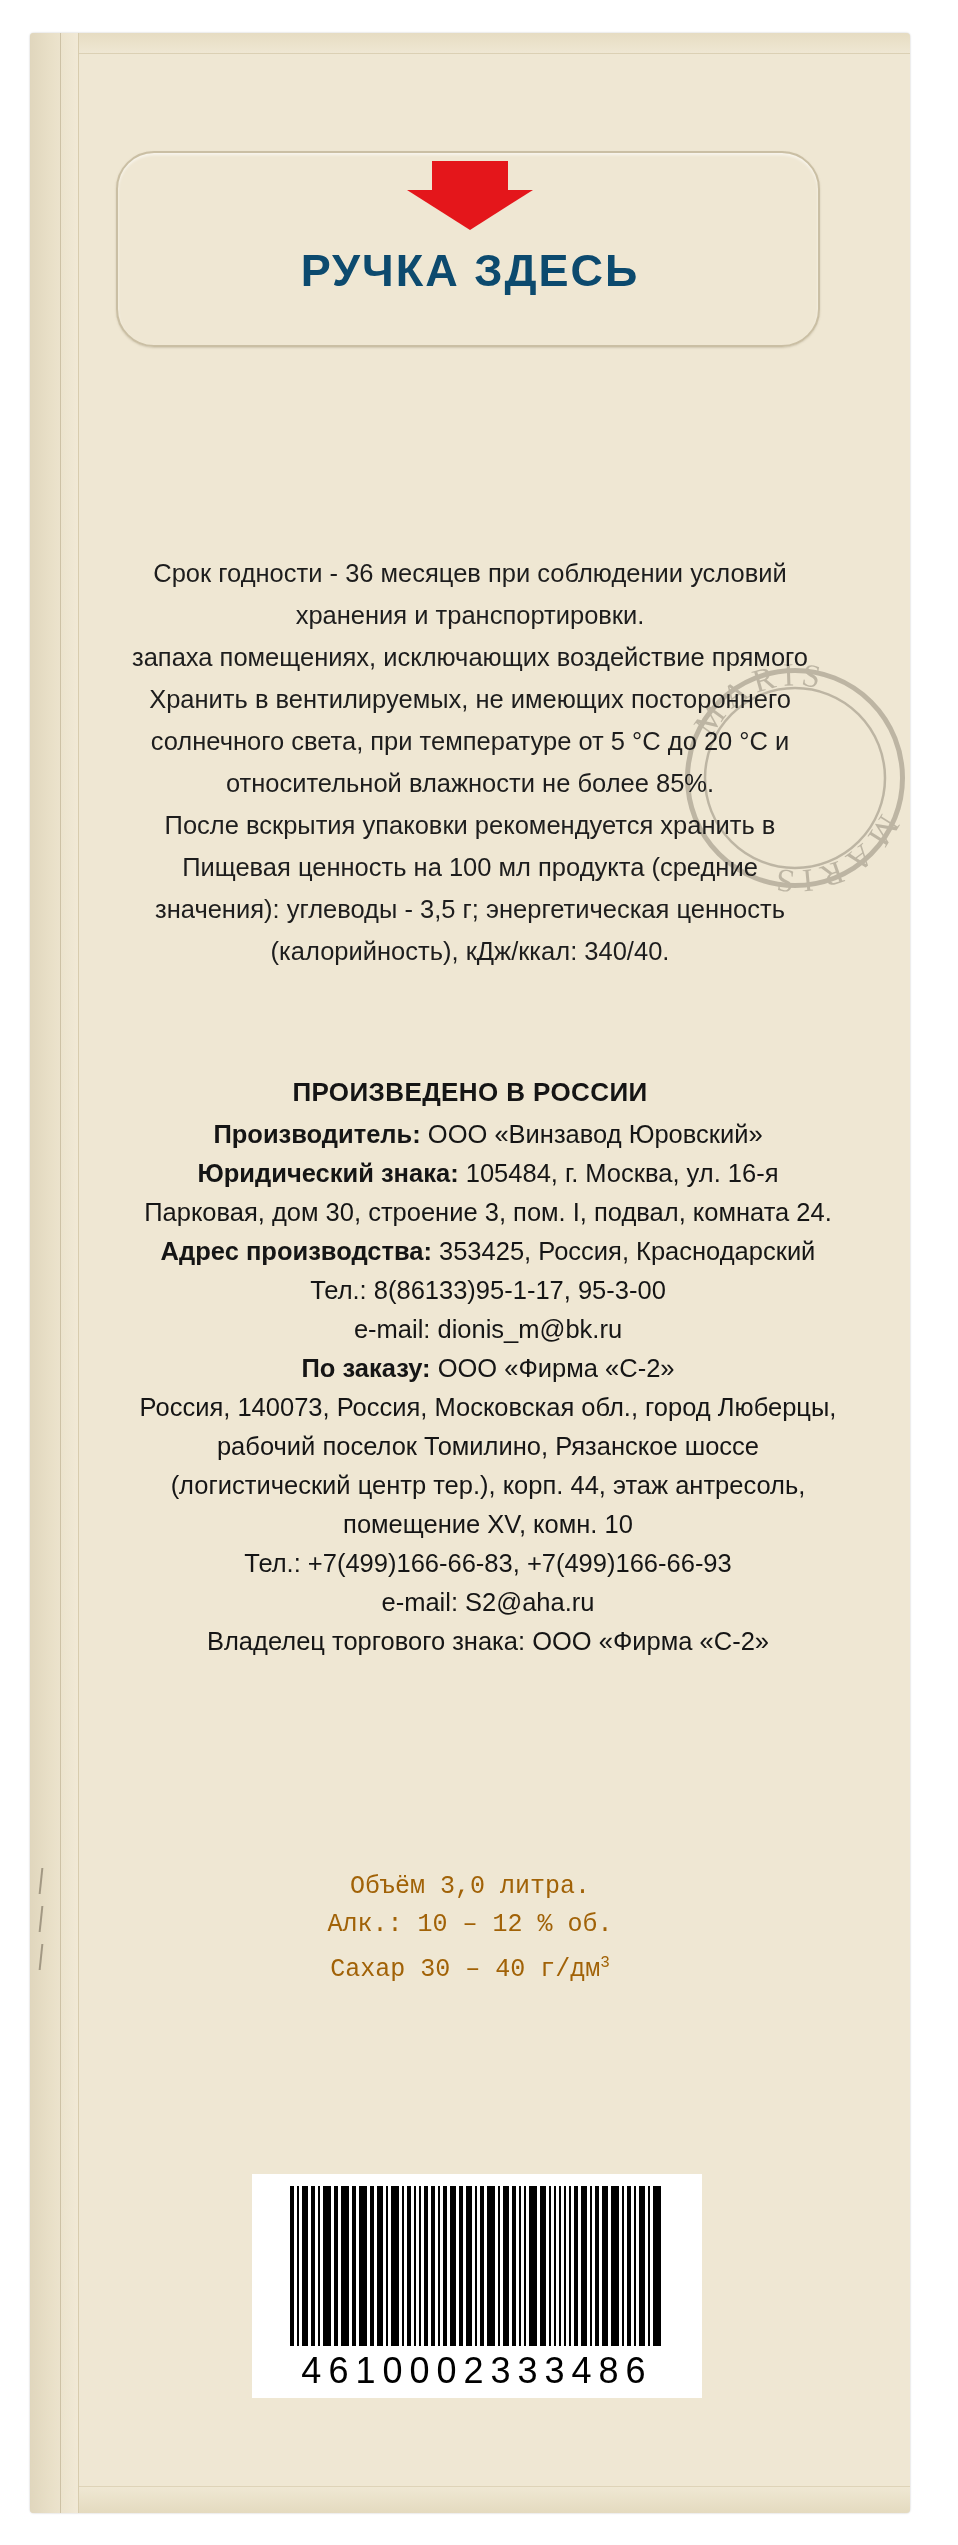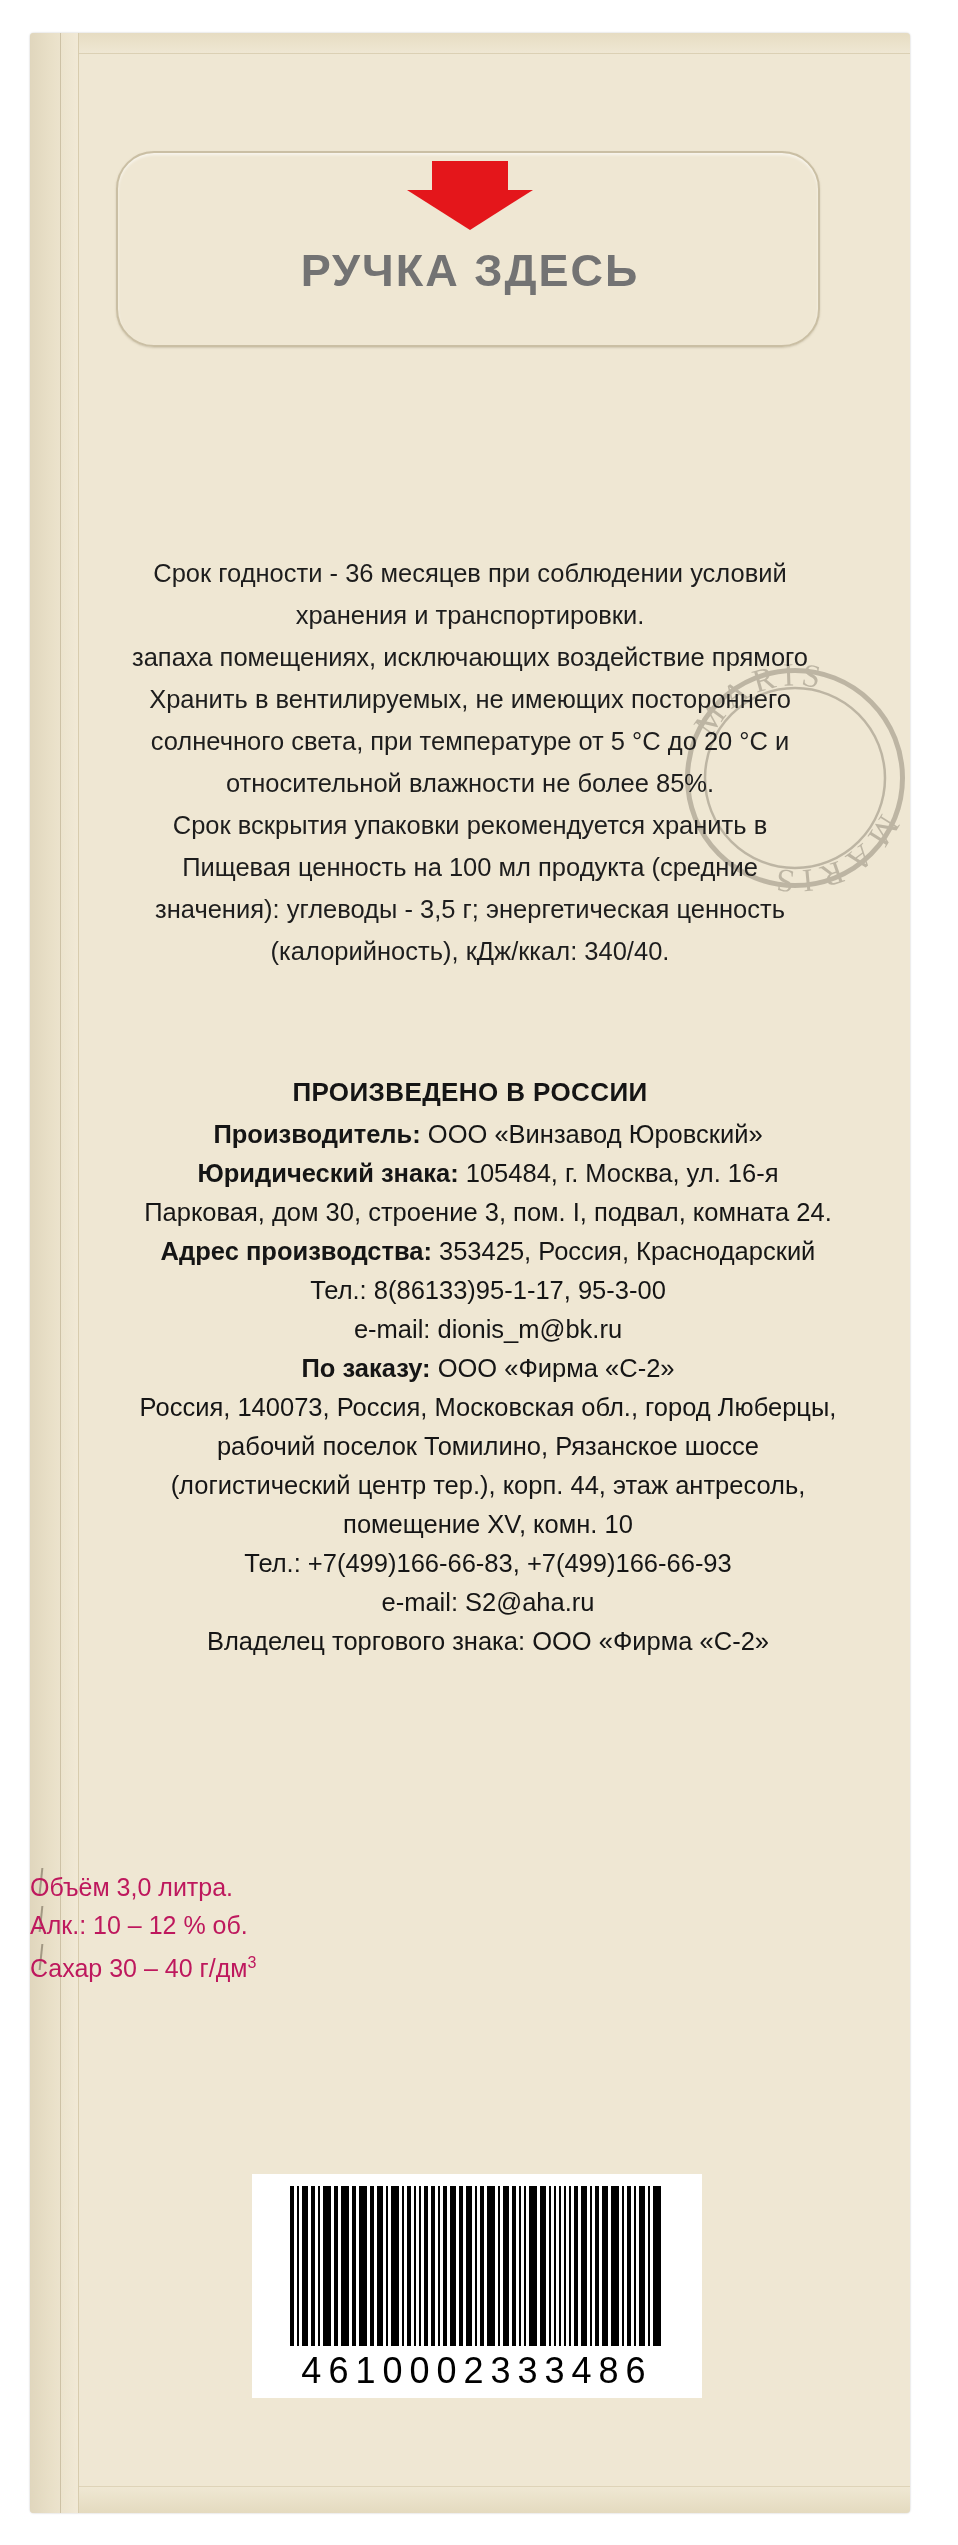--- a/index.html
+++ b/index.html
@@ -126,21 +126,21 @@
   }
   .handle-text {
     position: absolute;
     left: 0;
     top: 212px;
     width: 100%;
     text-align: center;
     font-size: 45px;
     font-weight: bold;
     letter-spacing: 2px;
-    color: #737373;
+    color: #0c4a6e;
   }
 
   
   .info-block {
     position: absolute;
     left: 60px;
     top: 520px;
     width: 760px;
     text-align: center;
     color: #1d1d1d;
@@ -168,24 +168,25 @@
     margin-bottom: 4px;
   }
   .mfr-block b { font-weight: bold; }
 
   
   .specs {
     position: absolute;
     left: 0;
     top: 1835px;
     width: 100%;
-    text-align: left;
-    color: #be185d;
+    text-align: center;
+    color: #a16207;
     font-size: 25px;
     line-height: 38px;
+    font-family: Liberation Mono, monospace;
   }
   .specs sup { font-size: 16px; vertical-align: super; }
 
   
   .stamp {
     position: absolute;
     right: -10px;
     top: 620px;
     width: 250px;
     height: 250px;
@@ -271,21 +272,21 @@
       </svg>
     </div>
 
     <div class="info-block">
       <p>Срок годности - 36 месяцев при соблюдении условий</p>
       <p>хранения и транспортировки.</p>
       <p>запаха помещениях, исключающих воздействие прямого</p>
       <p>Хранить в вентилируемых, не имеющих постороннего</p>
       <p>солнечного света, при температуре от 5 °C  до 20 °C и</p>
       <p>относительной влажности не более 85%.</p>
-      <p>Срок вскрытия упаковки рекомендуется хранить в</p>
+      <p>После вскрытия упаковки рекомендуется хранить в</p>
       <p>Пищевая ценность на 100 мл продукта (средние</p>
       <p>значения): углеводы - 3,5 г; энергетическая ценность</p>
       <p>(калорийность), кДж/ккал: 340/40.</p>
     </div>
 
     <div class="mfr-block">
       <div class="head">ПРОИЗВЕДЕНО В РОССИИ</div>
 
       <div class="line">
         <b>Производитель:</b><span> ООО «Винзавод Юровский»</span>

